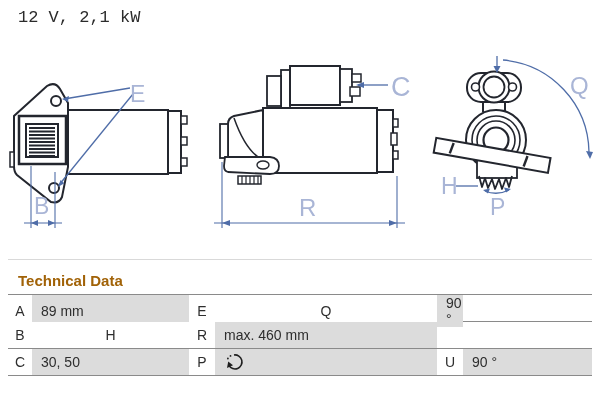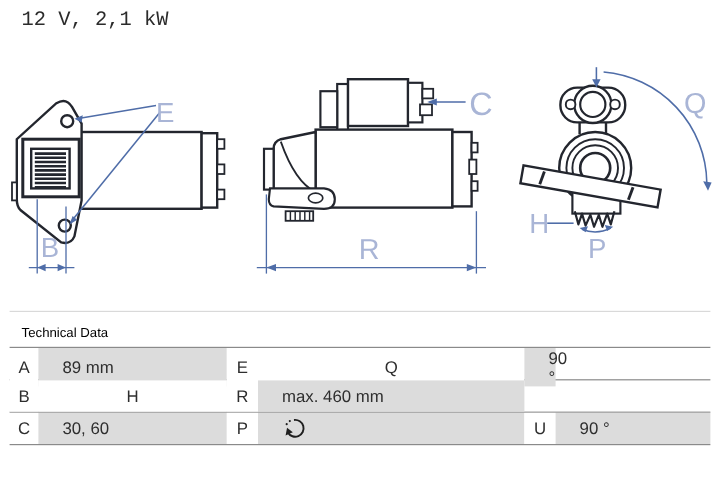--- a/index.html
+++ b/index.html
@@ -2,26 +2,26 @@
 <html><head>
 <meta charset="utf-8">
 <style>
   html,body{margin:0;padding:0;background:#fff;}
   .page{position:relative;width:600px;height:400px;background:#fff;overflow:hidden;
         font-family:"Liberation Sans","DejaVu Sans",sans-serif;color:#2e2e2e;}
   .title{position:absolute;left:18px;top:8px;font-size:17px;color:#2b2b2b;font-family:Liberation Mono, monospace;}
   .diagram-svg{position:absolute;left:0;top:40px;}
   .section-divider{position:absolute;left:8px;right:8px;top:259px;height:0;border-top:1px solid #d9d9d9;}
   .tech{position:absolute;left:8px;right:8px;top:272px;}
-  .tech-heading{font-size:11px;font-weight:normal;color:#000000;margin:0 0 5px 10px;}
+  .tech-heading{font-size:15px;font-weight:bold;color:#a16207;margin:0 0 5px 10px;}
   .ttable{border-top:1px solid #8a8a8a;}
   .trow{display:grid;grid-template-columns:24px 157px 26px 222px 26px 1fr;height:26px;
         border-bottom:1px solid #8a8a8a;font-size:14px;}
   .tkey{display:flex;align-items:center;justify-content:center;background:#fff;color:#2e2e2e;}
-  .tval{display:flex;align-items:center;background:#dcdcdc;padding-left:20px;color:#2e2e2e;}
+  .tval{display:flex;align-items:center;background:#dcdcdc;padding-left:9px;color:#2e2e2e;}
   .rot-icon{display:block;}
   svg text.dim{fill:#a9b5d6;font-family:"Liberation Sans","DejaVu Sans",sans-serif;}
 </style>
 </head>
 <body>
 
 <div class="page">
 
   <div class="title">12 V, 2,1 kW</div>
 
@@ -144,21 +144,21 @@
 
       <div class="trow">
         <div class="tkey">B</div>
         <div class="tkey">H</div>
         <div class="tkey">R</div>
         <div class="tval">max. 460 mm</div>
       </div>
 
       <div class="trow">
         <div class="tkey">C</div>
-        <div class="tval">30, 60</div>
+        <div class="tval">30, 50</div>
         <div class="tkey">P</div>
         <div class="tval">
           <svg class="rot-icon" width="20" height="20" viewBox="0 0 20 20">
             <path d="M10,3 A7,7 0 1 1 4.9,13.4" fill="none" stroke="#1f1f1f" stroke-width="1.6"></path>
             <polygon points="3,16 4.2,9.5 9,13.2" fill="#1f1f1f"></polygon>
             <circle cx="3.9" cy="6.5" r="0.9" fill="#1f1f1f"></circle>
             <circle cx="6.5" cy="3.9" r="0.9" fill="#1f1f1f"></circle>
           </svg>
         </div>
         <div class="tkey">U</div>

